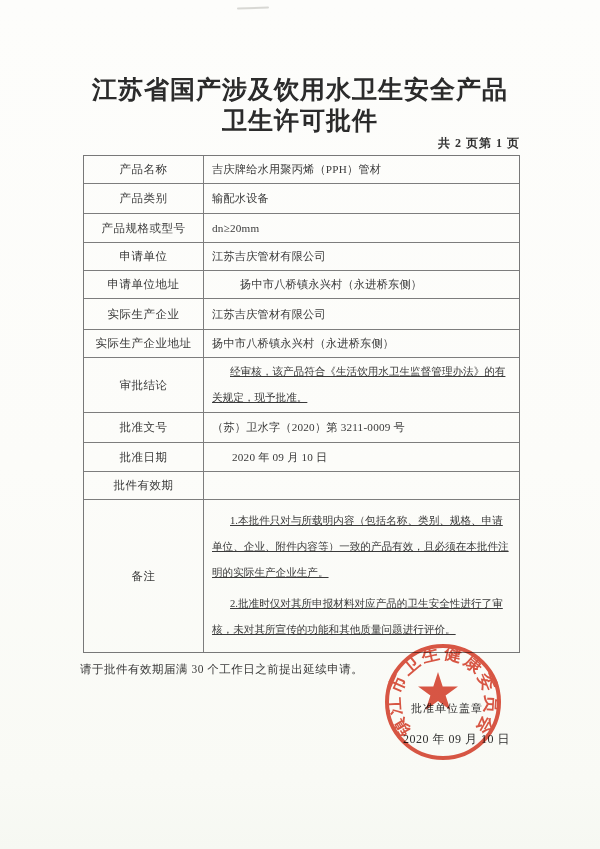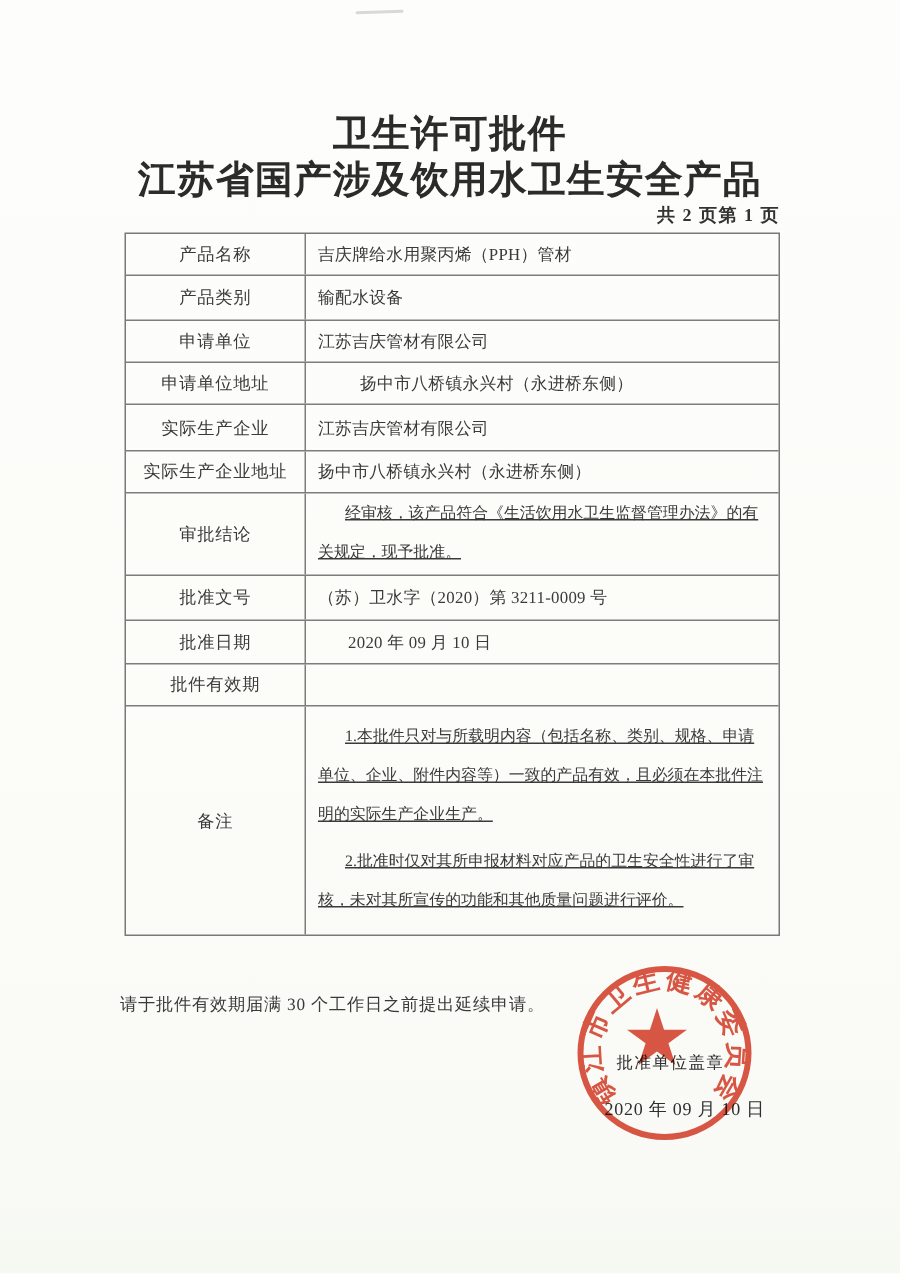--- a/index.html
+++ b/index.html
@@ -115,38 +115,42 @@
   }
 </style>
 </head>
 <body>
 
 <div class="page">
 
   <div class="scan-artifact"></div>
 
   <div class="title-block">
+    <div class="title-line">江苏省国产涉及饮用水卫生安全产品</div>
     <div class="title-line">卫生许可批件</div>
-    <div class="title-line">江苏省国产涉及饮用水卫生安全产品</div>
   </div>
 
   <div class="page-indicator">共 2 页第 1 页</div>
 
   <div class="doc-table">
 
     <div class="t-row r1">
       <div class="t-label">产品名称</div>
       <div class="t-value">吉庆牌给水用聚丙烯（PPH）管材</div>
     </div>
 
     <div class="t-row r2">
       <div class="t-label">产品类别</div>
       <div class="t-value">输配水设备</div>
     </div>
 
+    <div class="t-row r3">
+      <div class="t-label">产品规格或型号</div>
+      <div class="t-value">dn≥20mm</div>
+    </div>
 
     <div class="t-row r4">
       <div class="t-label">申请单位</div>
       <div class="t-value">江苏吉庆管材有限公司</div>
     </div>
 
     <div class="t-row r5">
       <div class="t-label">申请单位地址</div>
       <div class="t-value">扬中市八桥镇永兴村（永进桥东侧）</div>
     </div>

